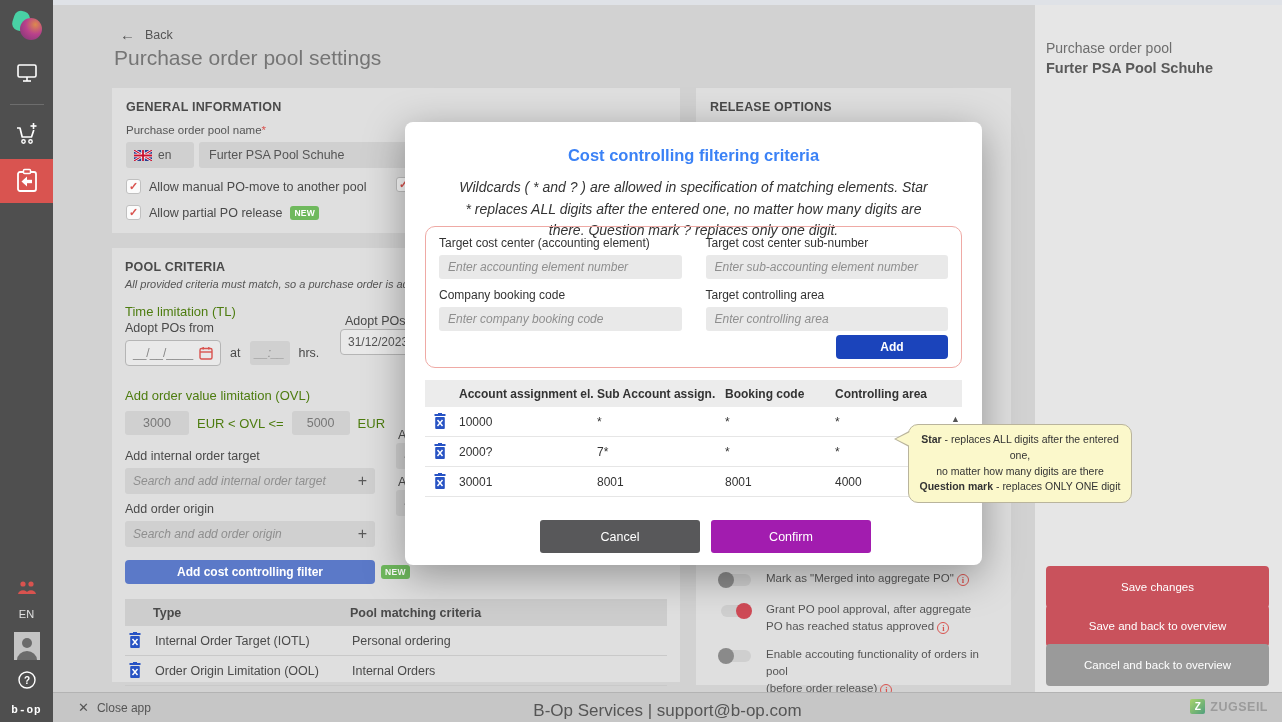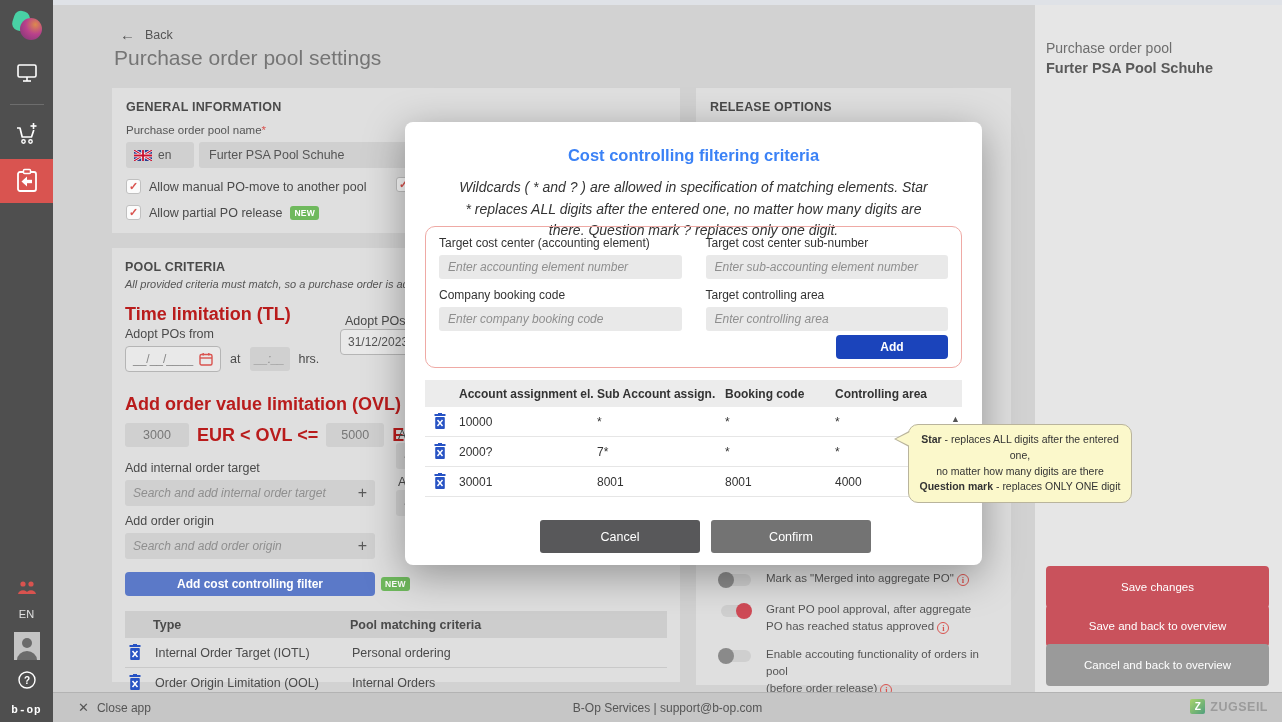--- a/index.html
+++ b/index.html
@@ -39,21 +39,21 @@
   .gi-pill2 { width:70px; height:26px; background:#d0d0d0; border-radius:14px; margin-left:120px; }
   .cb-row { display:flex; align-items:center; gap:8px; margin-top:11px; }
   .checkbox { width:15px; height:15px; background:#fbfbfb; border:1px solid #c0c0c0; border-radius:3px; font-size:11px; color:#d9534f; font-weight:bold; line-height:13px; text-align:center; flex:none; }
   .cb-label { font-size:12.5px; color:#4a4a4a; }
   .badge-new { background:#6fb95d; color:#fff; font-size:8.5px; font-weight:bold; border-radius:3px; padding:2px 4px; letter-spacing:.3px; }
   .cb-extra { position:absolute; left:284px; top:89px; }
 
   
   .card-pool { left:112px; top:248px; width:568px; height:434px; padding:12px 13px; }
   .pc-sub { font-size:11px; font-style:italic; color:#555; margin-top:4px; white-space:nowrap; }
-  .pc-bold { font-size:18px; font-weight:bold; color:#b91c1c; }
+  .pc-bold { font-size:13px; font-weight:normal; color:#4d7c0f; }
   .pc-label { font-size:12.5px; color:#4a4a4a; }
   .date-box { display:flex; align-items:center; gap:6px; background:#e9e9e9; border:1px solid #b5b5b5; border-radius:4px; height:26px; padding:0 7px; font-size:12px; color:#888; }
   .time-box { background:#d0d0d0; border:none; border-radius:3px; height:24px; width:40px; text-align:center; font-size:12px; color:#888; }
   .pc-ovl-row { display:flex; align-items:center; gap:8px; margin-top:8px; }
   .num-box { background:#d0d0d0; border:none; border-radius:3px; height:24px; text-align:center; font-size:12.5px; color:#777; font-family:"Liberation Sans", sans-serif; }
   .search-box { width:250px; height:26px; background:#d0d0d0; border-radius:3px; display:flex; align-items:center; padding:0 8px; margin-top:5px; }
   .search-box input { flex:1; border:none; background:transparent; font-size:12px; font-style:italic; color:#777; outline:none; font-family:"Liberation Sans", sans-serif; }
   .plus-ic { color:#5a5a5a; font-size:16px; font-weight:normal; }
   .btn-filter { width:250px; height:24px; background:#5b79c8; color:#fff; border:none; border-radius:4px; font-size:12px; font-weight:bold; margin-top:13px; font-family:"Liberation Sans", sans-serif; }
   input::placeholder { font-style:italic; color:#8f8f8f; opacity:1; }
@@ -85,21 +85,21 @@
   .rp-label { position:absolute; left:11px; top:35px; font-size:14px; color:#6e6e6e; }
   .rp-value { position:absolute; left:11px; top:55px; font-size:14.5px; font-weight:bold; color:#5a5a5a; }
   .rp-btn { position:absolute; left:11px; width:223px; height:42px; border:none; border-radius:4px; color:#fff; font-size:11.5px; font-family:"Liberation Sans", sans-serif; }
   .rp-btn.red { background:#c9525c; }
   .rp-btn.gray { background:#9a9a9a; }
 
   
   .bottom-bar { position:absolute; left:53px; top:692px; width:1229px; height:30px; background:#c6c6c6; border-top:1px solid #b3b3b3; z-index:30; }
   .fb-close { position:absolute; left:25px; top:7px; display:flex; gap:8px; align-items:center; font-size:12px; color:#555; }
   .fb-x { font-size:13px; color:#555; }
-  .fb-center { position:absolute; left:0; right:0; top:8px; text-align:center; font-size:12px; color:#555; }
+  .fb-center { position:absolute; left:0; right:0; top:8px; text-align:center; font-size:17px; color:#555; }
   .fb-brand { position:absolute; right:14px; top:6px; display:flex; gap:5px; align-items:center; }
   .z-badge { width:15px; height:15px; background:linear-gradient(135deg,#a9d46a,#4f9e7d); color:#fff; font-size:10px; font-weight:bold; text-align:center; line-height:15px; border-radius:2px; }
   .z-name { color:#9b9b9b; font-weight:bold; font-size:12.5px; letter-spacing:.5px;text-align:center; }
 
   
   .modal { position:absolute; left:405px; top:122px; width:577px; height:443px; background:#fff; border-radius:8px; box-shadow:0 10px 40px rgba(0,0,0,.35); z-index:50; }
   .m-title { text-align:center; margin-top:24px; font-size:16.5px; font-weight:bold; color:#3b82f6; }
   .m-desc { margin:12px 52px 0; text-align:center; font-size:14px; font-style:italic; color:#333; line-height:1.55; }
   .m-form { position:absolute; left:20px; top:104px; width:537px; height:142px; border:1.5px solid #efaaa5; border-radius:10px; padding:9px 13px; }
   .m-grid { display:grid; grid-template-columns:1fr 1fr; column-gap:24px; row-gap:9px; }
@@ -108,21 +108,21 @@
   .btn-add { position:absolute; right:13px; bottom:8px; width:112px; height:24px; background:#1b44bb; color:#fff; border:none; border-radius:4px; font-size:12px; font-weight:bold; font-family:"Liberation Sans", sans-serif; }
   .m-table { position:absolute; left:20px; top:258px; width:537px; font-size:12px; color:#333; }
   .m-thead { display:flex; height:27px; background:#ececec; align-items:center; font-weight:bold; }
   .m-trow { display:flex; height:30px; align-items:center; border-bottom:1px solid #e6e6e6; }
   .mc-ic { width:34px; padding-left:7px; display:flex; }
   .mc-1 { width:138px; } .mc-2 { width:128px; } .mc-3 { width:110px; } .mc-4 { flex:1; }
   .m-scroll-up { position:absolute; right:2px; top:34px; font-size:9px; color:#555; }
   .m-scroll-down { position:absolute; right:2px; top:112px; font-size:9px; color:#555; }
   .m-btn { position:absolute; top:398px; width:160px; height:33px; border:none; border-radius:3px; color:#fff; font-size:12.5px; font-family:"Liberation Sans", sans-serif; }
   .m-cancel { left:135px; background:#58585a; }
-  .m-confirm { left:306px; background:#737373; }
+  .m-confirm { left:306px; background:#a21caf; }
 
   
   .tooltip { position:absolute; left:908px; top:424px; width:224px; background:#fbf8cb; border:1px solid #b9b49c; border-radius:10px; padding:7px 8px; z-index:60; font-size:10.5px; color:#333; text-align:center; line-height:1.5; }
   .tooltip::before { content:""; position:absolute; left:-15px; top:6px; border-top:8px solid transparent; border-bottom:8px solid transparent; border-right:15px solid #b9b49c; }
   .tooltip::after { content:""; position:absolute; left:-13px; top:7px; border-top:7px solid transparent; border-bottom:7px solid transparent; border-right:14px solid #fbf8cb; }
 </style>
 </head>
 <body>
 
 <div class="app">

